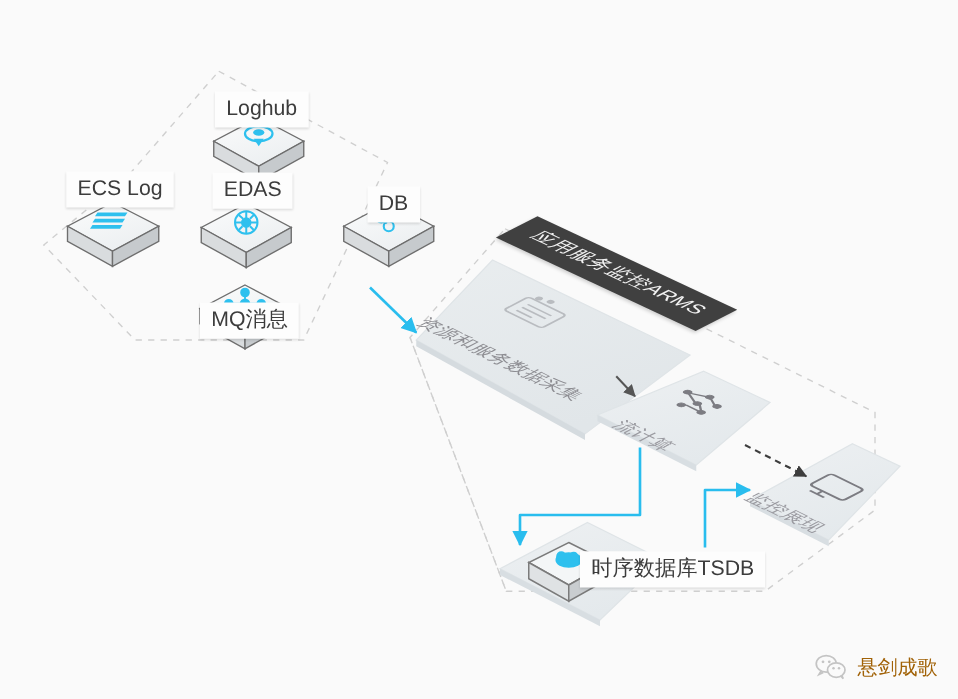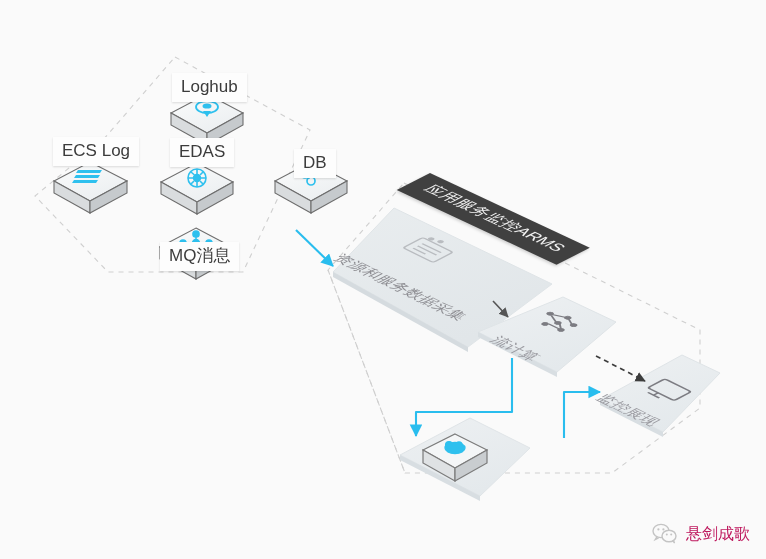--- a/index.html
+++ b/index.html
@@ -51,21 +51,21 @@
     transform-origin:0 0;
     transform:matrix(0.94,0.46,-0.90,0.47,0,0);
     pointer-events:none;
   }
   .isolabel.dim{color:#9a9aa0;}
 
   
   .wm{
     position:absolute;right:16px;bottom:14px;
     display:flex;align-items:center;gap:8px;
-    color:#be185d;font-size:16px;z-index:40;
+    color:#a16207;font-size:16px;z-index:40;
   }
   .wm svg{display:block;}
 </style>
 </head>
 <body>
 
 <div id="stage">
 
   <svg class="layer" viewBox="0 0 766 559">
     <defs>
@@ -236,20 +236,21 @@
   <div class="chip" style="left:172px;top:73px;">Loghub</div>
 
   <div class="chip" style="left:170px;top:138px;">EDAS</div>
 
   <div class="chip" style="left:53px;top:137px;">ECS Log</div>
 
   <div class="chip" style="left:294px;top:135px;margin-top:14px;">DB</div>
 
   <div class="chip" style="left:160px;top:203px;margin-top:39px;">MQ消息</div>
 
+  <div class="chip" style="left:464px;top:441px;">时序数据库TSDB</div>
 
   <div class="banner" style="left:430px;top:173px;">应用服务监控ARMS</div>
 
   <div class="isolabel" style="left:345px;top:252px;">资源和服务数据采集</div>
 
   <div class="isolabel dim" style="left:502px;top:334px;">流计算</div>
 
   <div class="isolabel dim" style="left:608px;top:392px;">监控展现</div>
 
   <div class="wm">

